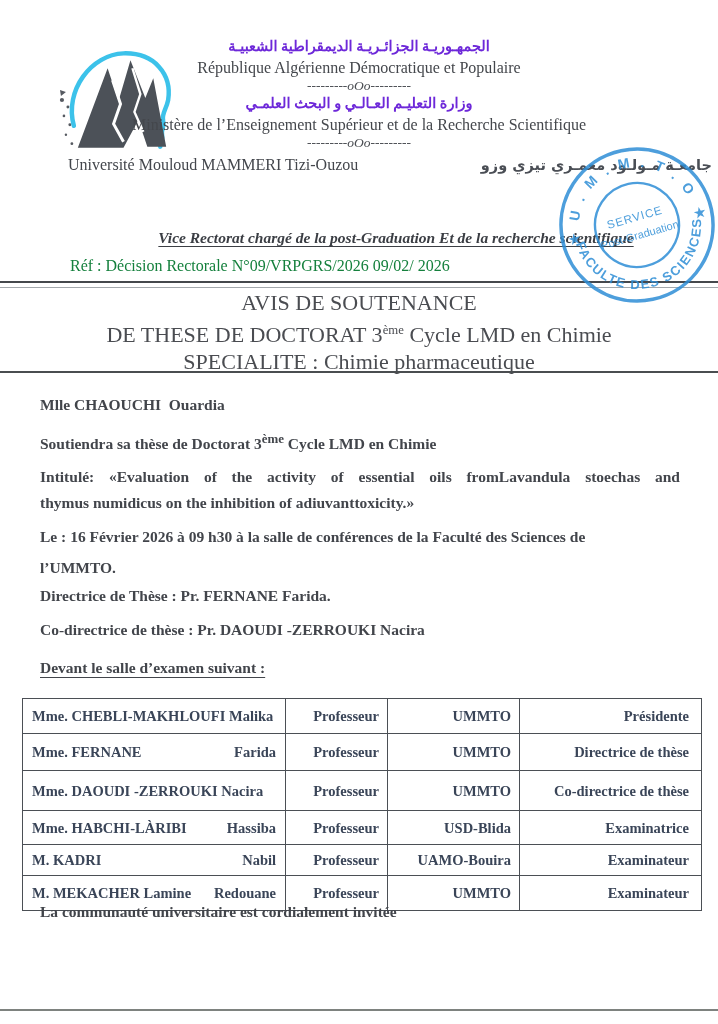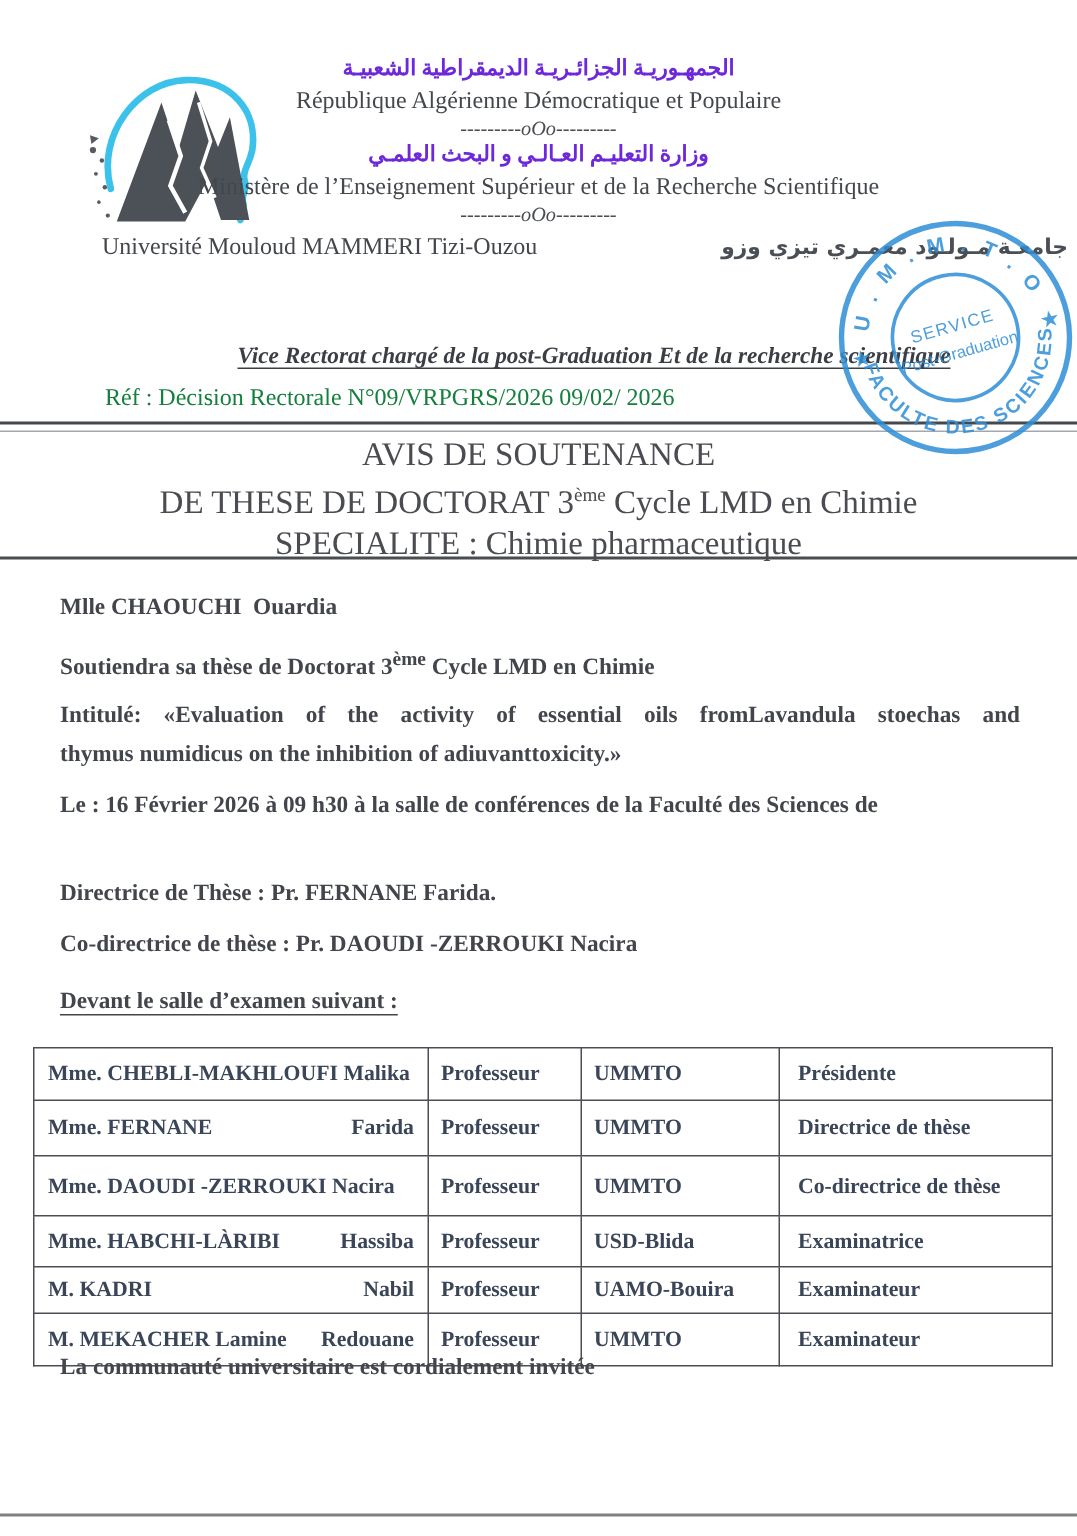--- a/index.html
+++ b/index.html
@@ -34,21 +34,21 @@
   .title sup{font-size:0.58em;}
   
   .b{position:absolute; left:40px; width:640px; font-weight:bold; font-size:15.5px; color:#42454b;}
   .pre{white-space:pre-wrap;}
   .just{text-align:justify; text-align-last:justify;}
   .jury-h{text-decoration:underline; text-underline-offset:4px;}
   
   .jtable{position:absolute; left:22px; top:698px; width:679px; border-collapse:collapse; table-layout:fixed;
           font-weight:bold; font-size:14.5px; color:#3a4558;border-radius:13px;}
   .jtable td{border:1.6px solid #4b4f55; vertical-align:middle; padding:2px 8px; line-height:18px;}
-  .jtable .c-grade,.jtable .c-inst,.jtable .c-role{text-align:left;}
+  .jtable .c-grade,.jtable .c-inst,.jtable .c-role{text-align:right;}
   .jtable .c-role{padding:2px 12px;}
   .namewrap{display:flex; justify-content:space-between; padding:0 1px;}
   tr.r1{height:35px;} tr.r2{height:37px;} tr.r3{height:40px;}
   tr.r4{height:34px;} tr.r5{height:31px;} tr.r6{height:35px;}
   
   .invite{position:absolute; left:40px; top:903px; font-weight:bold; font-size:15.5px; color:#42454b;}
   .bottomline{position:absolute; left:0; right:0; top:1009px; height:1.6px; background:#7e827f;}
 </style>
 </head>
 <body>
@@ -123,20 +123,21 @@
   <div class="hr2"></div>
 
   <div class="b pre" style="top:396px;">Mlle CHAOUCHI  Ouardia</div>
 
   <div class="b" style="top:431px;"><span>Soutiendra sa thèse de Doctorat 3</span><sup>ème</sup><span> Cycle LMD en Chimie</span></div>
 
   <div class="b just" style="top:468px;">Intitulé: «Evaluation of the activity of essential oils fromLavandula stoechas and</div>
   <div class="b" style="top:494px;">thymus numidicus on the inhibition of adiuvanttoxicity.»</div>
 
   <div class="b" style="top:528px;">Le : 16 Février 2026 à 09 h30 à la salle de conférences de la Faculté des Sciences de</div>
+  <div class="b" style="top:559px;">l’UMMTO.</div>
 
   <div class="b" style="top:587px;">Directrice de Thèse : Pr. FERNANE Farida.</div>
   <div class="b" style="top:621px;">Co-directrice de thèse : Pr. DAOUDI -ZERROUKI Nacira</div>
 
   <div class="b jury-h" style="top:659px;">Devant le salle d’examen suivant :</div>
 
   <table class="jtable">
     <colgroup>
         <col style="width:263px">
         <col style="width:102px">

